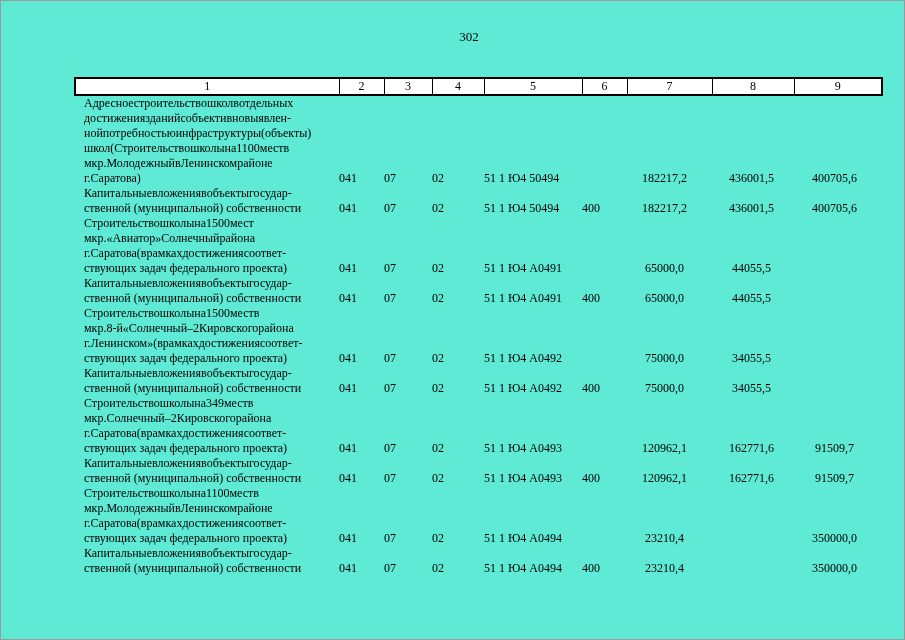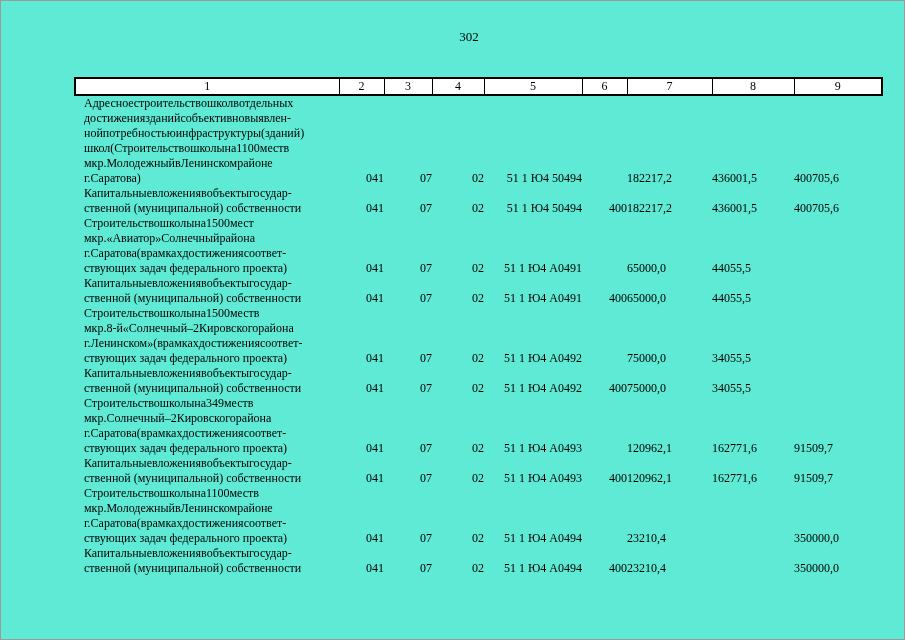--- a/index.html
+++ b/index.html
@@ -56,22 +56,22 @@
   .ln {
     display: flex;
     justify-content: flex-start;
     white-space: nowrap;
     height: 15px;
   }
   .ln.last {
     display: block;
     text-align: left;
   }
-  td.center { text-align: right; }
-  td.num    { text-align: left; }
+  td.center { text-align: left; }
+  td.num    { text-align: center; }
   td.c7 { padding-right: 10px; }
   td.c8 { padding-right: 3px; }
   td.c9 { padding-right: 7px; }
 </style>
 </head>
 <body>
 
 <div class="page">
   <div class="pageno">302</div>
 
@@ -114,21 +114,21 @@
               <span>достижения</span>
               <span>зданий</span>
               <span>с</span>
               <span>объективно</span>
               <span>выявлен-</span>
             </div>
             <div class="ln">
               <span>ной</span>
               <span>потребностью</span>
               <span>инфраструктуры</span>
-              <span>(зданий)</span>
+              <span>(объекты)</span>
             </div>
             <div class="ln">
               <span>школ</span>
               <span>(Строительство</span>
               <span>школы</span>
               <span>на</span>
               <span>1100</span>
               <span>мест</span>
               <span>в</span>
             </div>

